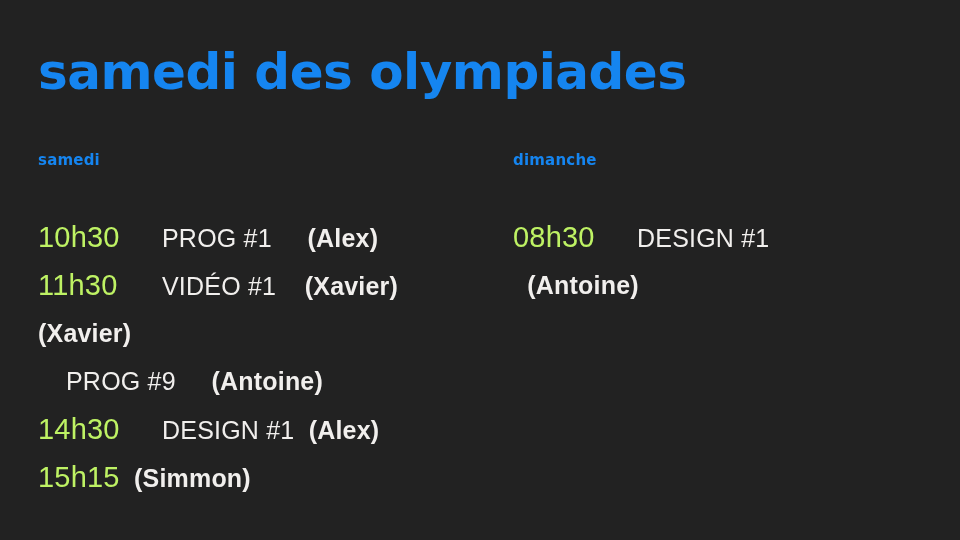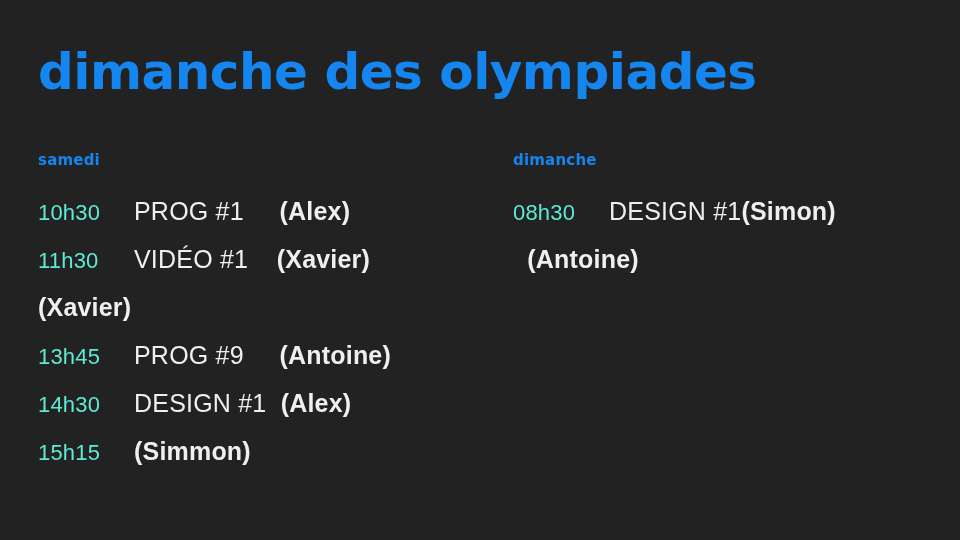--- a/index.html
+++ b/index.html
@@ -46,69 +46,70 @@
   .column.dimanche { left: 513px; width: 440px; }
 
   .day-header {
     font-size: 15px;
     line-height: 20px;
     font-weight: 700;
     color: #1585F0;
     letter-spacing: 0.2px;
     white-space: nowrap;
     font-family: "DejaVu Sans", "Liberation Sans", sans-serif;
-    margin: 0 0 26px 0;
+    margin: 0 0 52px 0;
   }
 
   .rows {
     display: block;
   }
 
   .row {
     display: flex;
     align-items: baseline;
     height: 48px;
     white-space: nowrap;
   }
 
   .row-time {
-    color: #5eead4;
-    font-size: 22px;
+    color: #bef264;
+    font-size: 29px;
     line-height: 30px;
     font-weight: 400;
     flex: 0 0 auto;
     min-width: 96px;
     letter-spacing: 0.2px;
   }
 
   .row-activity {
     color: #F1EFED;
     font-size: 25px;
     line-height: 30px;
     font-weight: 400;
     flex: 0 0 auto;
     letter-spacing: 0.2px;
+    margin-left: 28px;
   }
 
   .row-person {
     color: #F1EFED;
     font-size: 25px;
     line-height: 30px;
     font-weight: 700;
     flex: 0 0 auto;
     letter-spacing: 0.2px;
     white-space: pre;
   }
 </style>
 </head>
 <body>
 
 <div class="slide">
 
-  <div class="title">dimanche des olympiades</div>
+  <div class="title">samedi des olympiades</div>
 
   <div class="column samedi">
     <div class="day-header">samedi</div>
     <div class="rows">
 
       <div class="row">
         <span class="row-time">10h30</span>
         <span class="row-activity">PROG #1</span>
         <span class="row-person">     (Alex)</span>
       </div>
@@ -117,21 +118,20 @@
         <span class="row-time">11h30</span>
         <span class="row-activity">VIDÉO #1</span>
         <span class="row-person">    (Xavier)</span>
       </div>
 
       <div class="row">
         <span class="row-person">(Xavier)</span>
       </div>
 
       <div class="row">
-        <span class="row-time">13h45</span>
         <span class="row-activity">PROG #9</span>
         <span class="row-person">     (Antoine)</span>
       </div>
 
       <div class="row">
         <span class="row-time">14h30</span>
         <span class="row-activity">DESIGN #1</span>
         <span class="row-person">  (Alex)</span>
       </div>
 
@@ -143,21 +143,20 @@
     </div>
   </div>
 
   <div class="column dimanche">
     <div class="day-header">dimanche</div>
     <div class="rows">
 
       <div class="row">
         <span class="row-time">08h30</span>
         <span class="row-activity">DESIGN #1</span>
-        <span class="row-person">(Simon)</span>
       </div>
 
       <div class="row">
         <span class="row-person">  (Antoine)</span>
       </div>
 
     </div>
   </div>
 
 </div>

